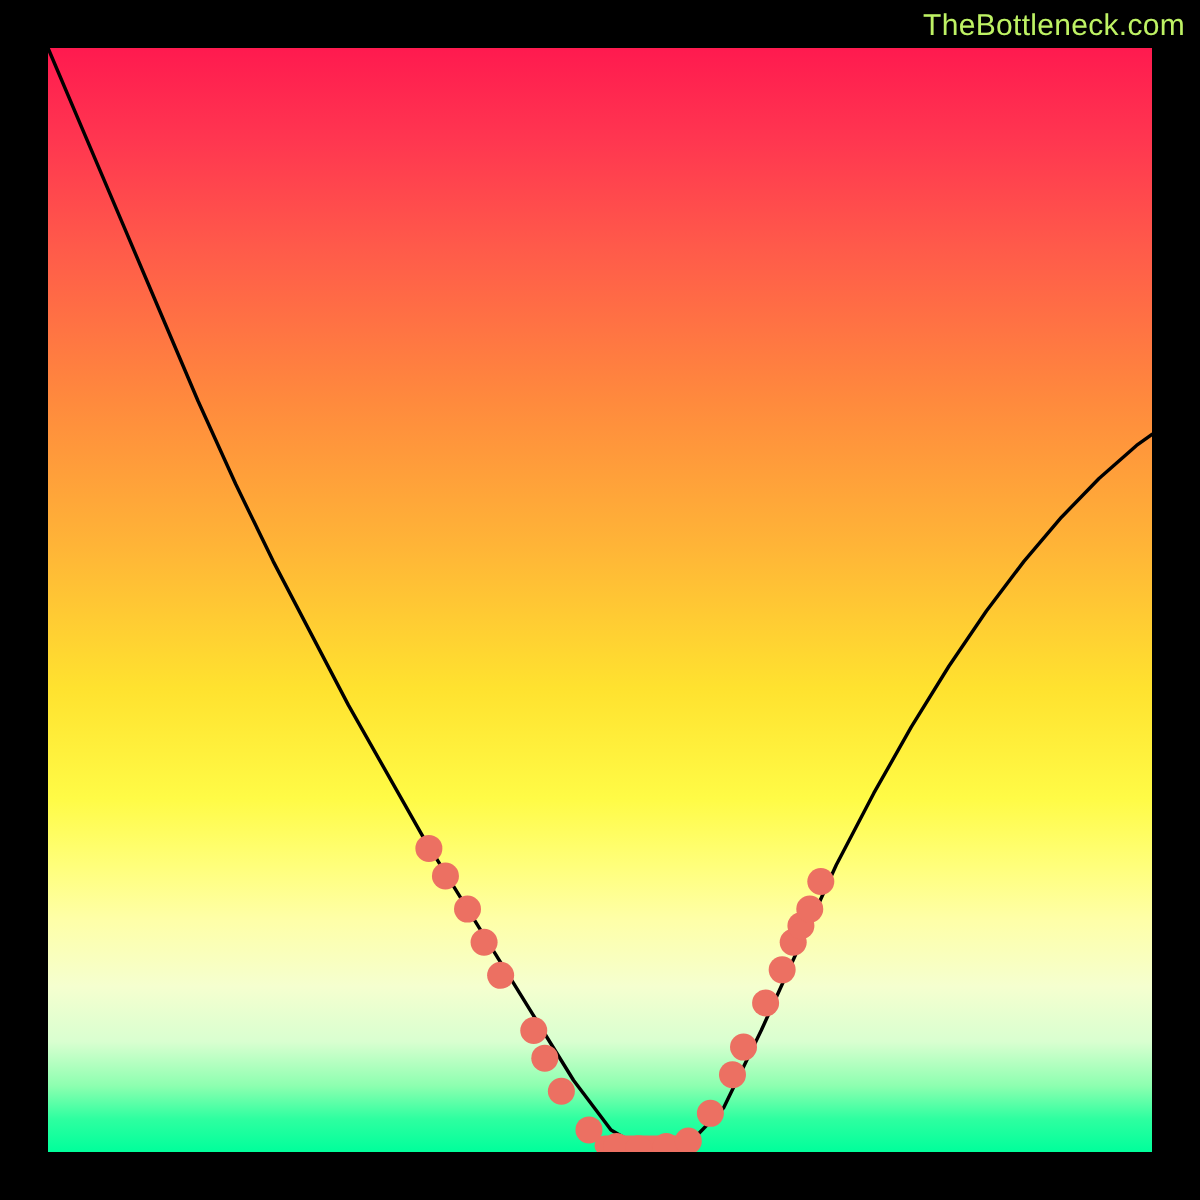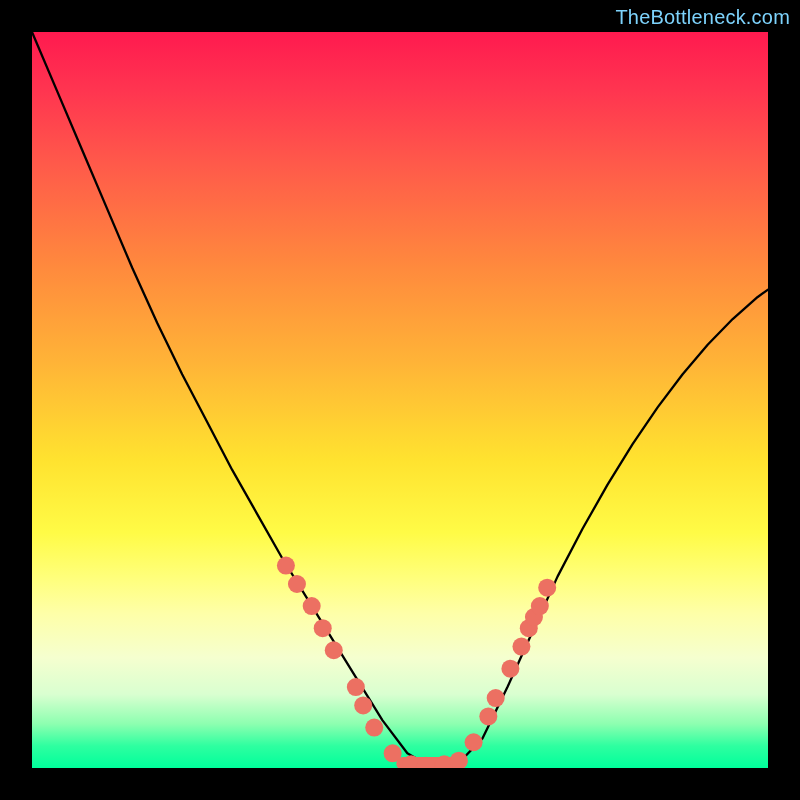--- a/index.html
+++ b/index.html
@@ -56,21 +56,21 @@
     position: absolute;
     left: 0;
     top: 0;
     width: 736px;
     height: 736px;
   }
   .attribution {
     position: absolute;
     top: 6px;
     right: 10px;
-    color: #7dd3fc;
+    color: #bef264;
     font-size: 20px;
     letter-spacing: 0.2px;
     user-select: none;
   }
 </style>
 </head>
 <body>
 
 <div class="frame">
 

